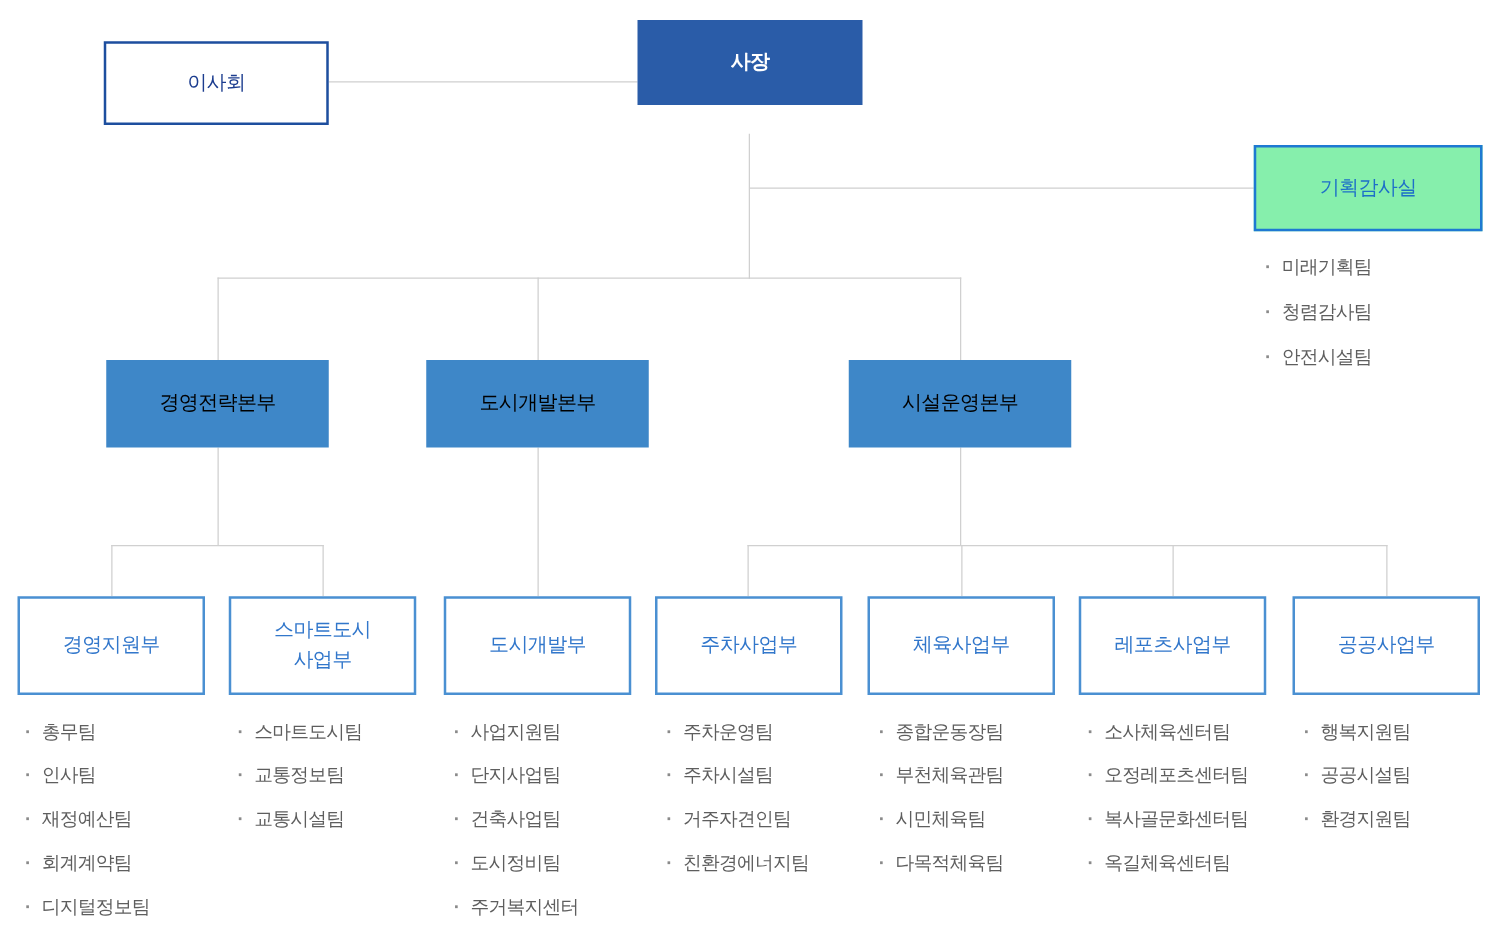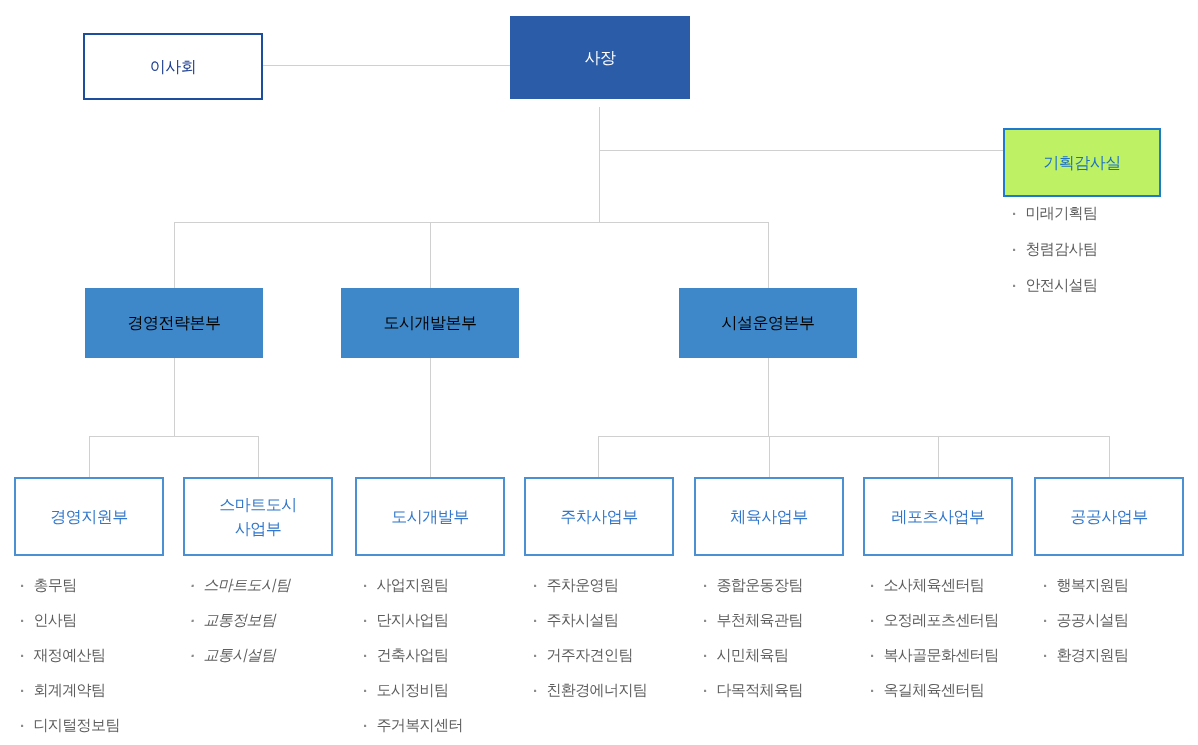--- a/index.html
+++ b/index.html
@@ -34,27 +34,28 @@
     white-space: pre-line;
     line-height: 24px;
   }
   .node-board {
     left: 83px; top: 33px; width: 180px; height: 67px;
     background: #fff;
     border: 2px solid var(--board-border, #1d4e9e);
     color: var(--board-text, #1c3d8f);
   }
   .node-president {
-    left: 510px; top: 16px; width: 180px; height: 83px;
+    left: 510px; top: 16px; width: 180px; height: 68px;
     background: var(--president-bg, #2a5ca8);
     color: #ffffff;
+    font-weight: bold;
   }
   .node-audit {
-    left: 1003px; top: 128px; width: 158px; height: 69px;
-    background: #bef264;
+    left: 1003px; top: 116px; width: 183px; height: 69px;
+    background: #86efac;
     border: 2px solid var(--audit-border, #1e79d2);
     color: var(--audit-text, #1d6fc8);
   }
   .node-division {
     top: 288px; width: 178px; height: 70px;
     background: var(--division-bg, #3e87c8);
     color: #000000;
   }
   .node-dept {
     top: 477px; width: 150px; height: 79px;
@@ -135,21 +136,21 @@
   <div class="node node-dept" style="left:863px;text-align:right;">레포츠사업부</div>
   <div class="node node-dept" style="left:1034px;">공공사업부</div>
 
   <ul class="teams" style="left:20px;   top:568px;">
       <li>총무팀</li>
       <li>인사팀</li>
       <li>재정예산팀</li>
       <li>회계계약팀</li>
       <li>디지털정보팀</li>
     </ul>
-  <ul class="teams" style="left:190px;  top:568px;font-style:italic;">
+  <ul class="teams" style="left:190px;  top:568px;">
       <li>스마트도시팀</li>
       <li>교통정보팀</li>
       <li>교통시설팀</li>
     </ul>
   <ul class="teams" style="left:363px;  top:568px;">
       <li>사업지원팀</li>
       <li>단지사업팀</li>
       <li>건축사업팀</li>
       <li>도시정비팀</li>
       <li>주거복지센터</li>

